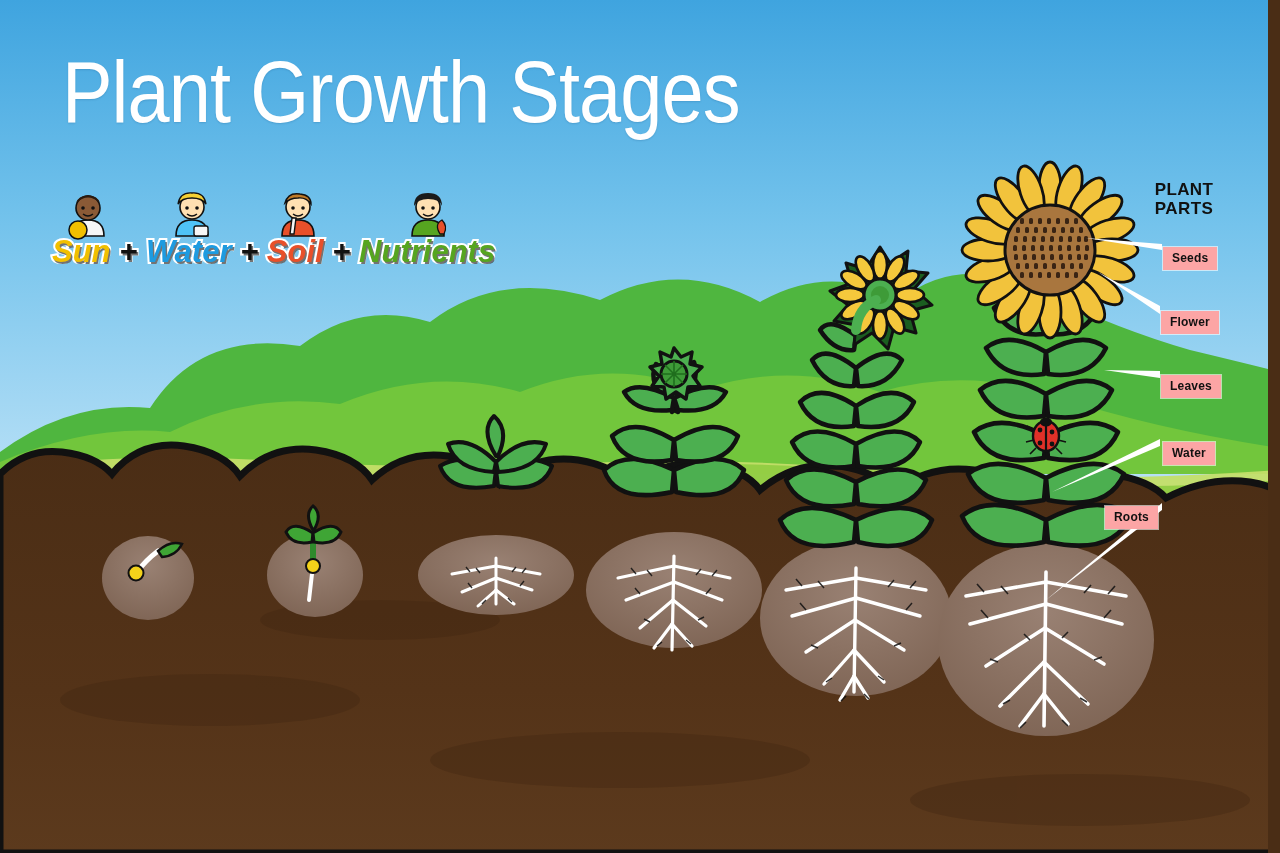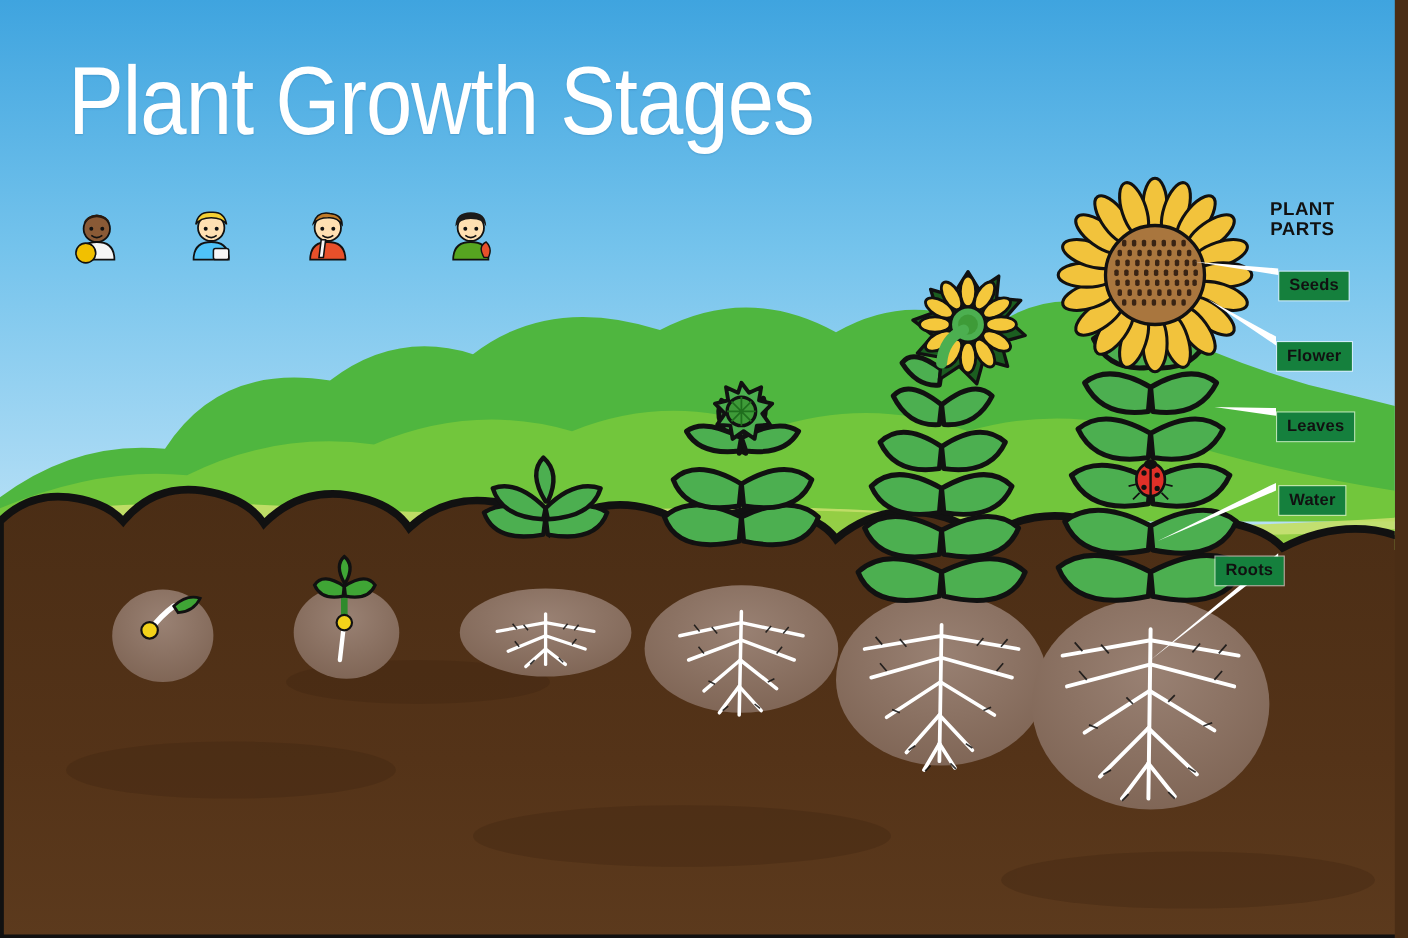--- a/index.html
+++ b/index.html
@@ -41,22 +41,22 @@
   .w-nutrients{color:#56A520;}
   .w-plus{color:#111111;-webkit-text-stroke:3px #ffffff;}
 
   
   .legend-title{
     position:absolute;right:24px;top:180px;width:120px;
     text-align:center;color:#111;font-weight:bold;font-size:17px;
     line-height:1.12;letter-spacing:.4px;
   }
   .chip{
-    position:absolute;background:#15803d;color:#111;
-    font-size:15px;font-weight:bold;letter-spacing:.2px;
+    position:absolute;background:#fca5a5;color:#111;
+    font-size:12px;font-weight:bold;letter-spacing:.2px;
     padding:4px 9px 5px;white-space:nowrap;
     box-shadow:0 0 0 1px rgba(255,255,255,.6);
   }
 </style>
 </head>
 <body>
 
 <div id="poster">
 
   <svg class="layer" viewBox="0 0 1280 853">
@@ -461,20 +461,29 @@
       <svg class="kid" style="left:348px;top:0;" viewBox="0 0 56 50">
         <path d="M12,46 Q12,30 28,30 Q44,30 44,46 Z" fill="#56A520" stroke="#111" stroke-width="1.6"></path>
         <circle cx="28" cy="17" r="12" fill="#FFE0B2" stroke="#111" stroke-width="1.6"></circle>
         <path d="M14,16 Q14,3 28,3 Q42,3 42,16 Q40,9 28,9 Q18,9 14,16 Z" fill="#1B1B1B"></path>
         <circle cx="23" cy="18" r="1.8" fill="#111"></circle>
           <circle cx="33" cy="18" r="1.8" fill="#111"></circle>
         <path d="M23,24 Q28,28 33,24" stroke="#111" stroke-width="1.4" fill="none"></path>
         <path d="M40,44 Q34,34 42,30 Q48,36 44,44 Z" fill="#E8502A" stroke="#111" stroke-width="1.3"></path>
       </svg>
     </div>
+    <div class="words">
+      <span class="w-sun">Sun</span>
+      <span class="w-plus">+</span>
+      <span class="w-water">Water</span>
+      <span class="w-plus">+</span>
+      <span class="w-soil">Soil</span>
+      <span class="w-plus">+</span>
+      <span class="w-nutrients">Nutrients</span>
+    </div>
   </div>
 
   <div class="legend-title">
     <div>PLANT</div>
     <div>PARTS</div>
   </div>
 
   <div class="chip" style="left:1163px;top:247px;">Seeds</div>
   <div class="chip" style="left:1161px;top:311px;">Flower</div>
   <div class="chip" style="left:1161px;top:375px;text-align:right;">Leaves</div>

